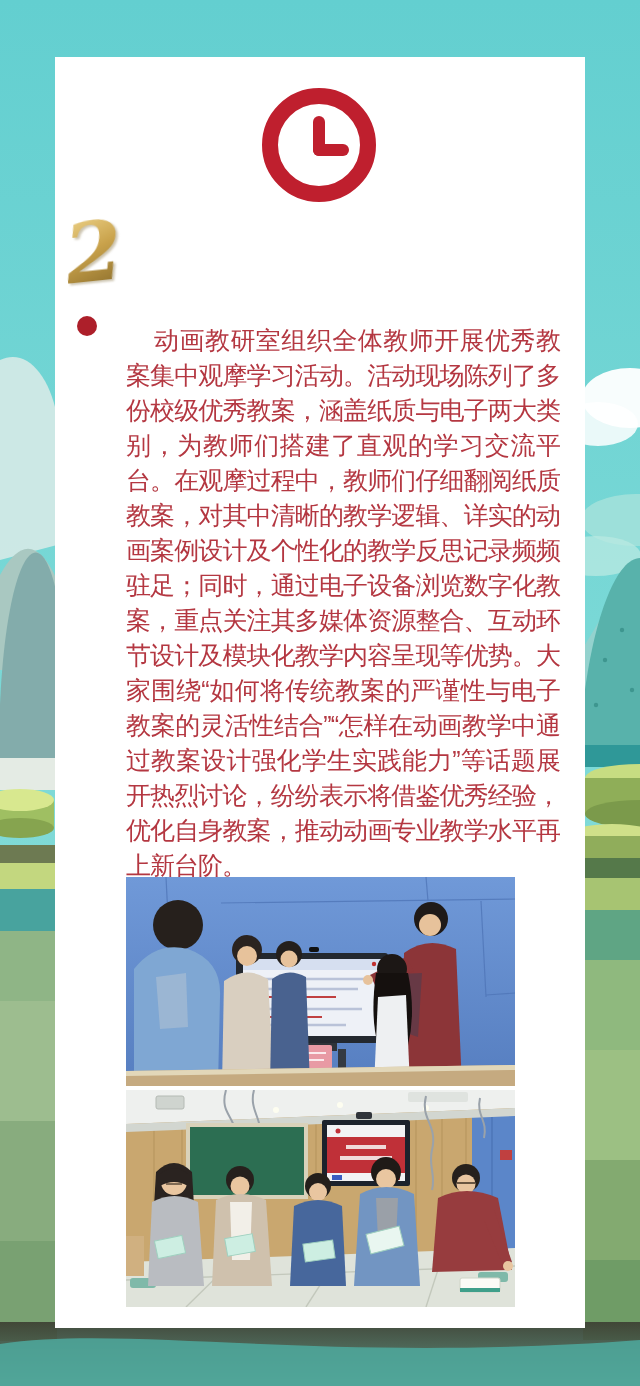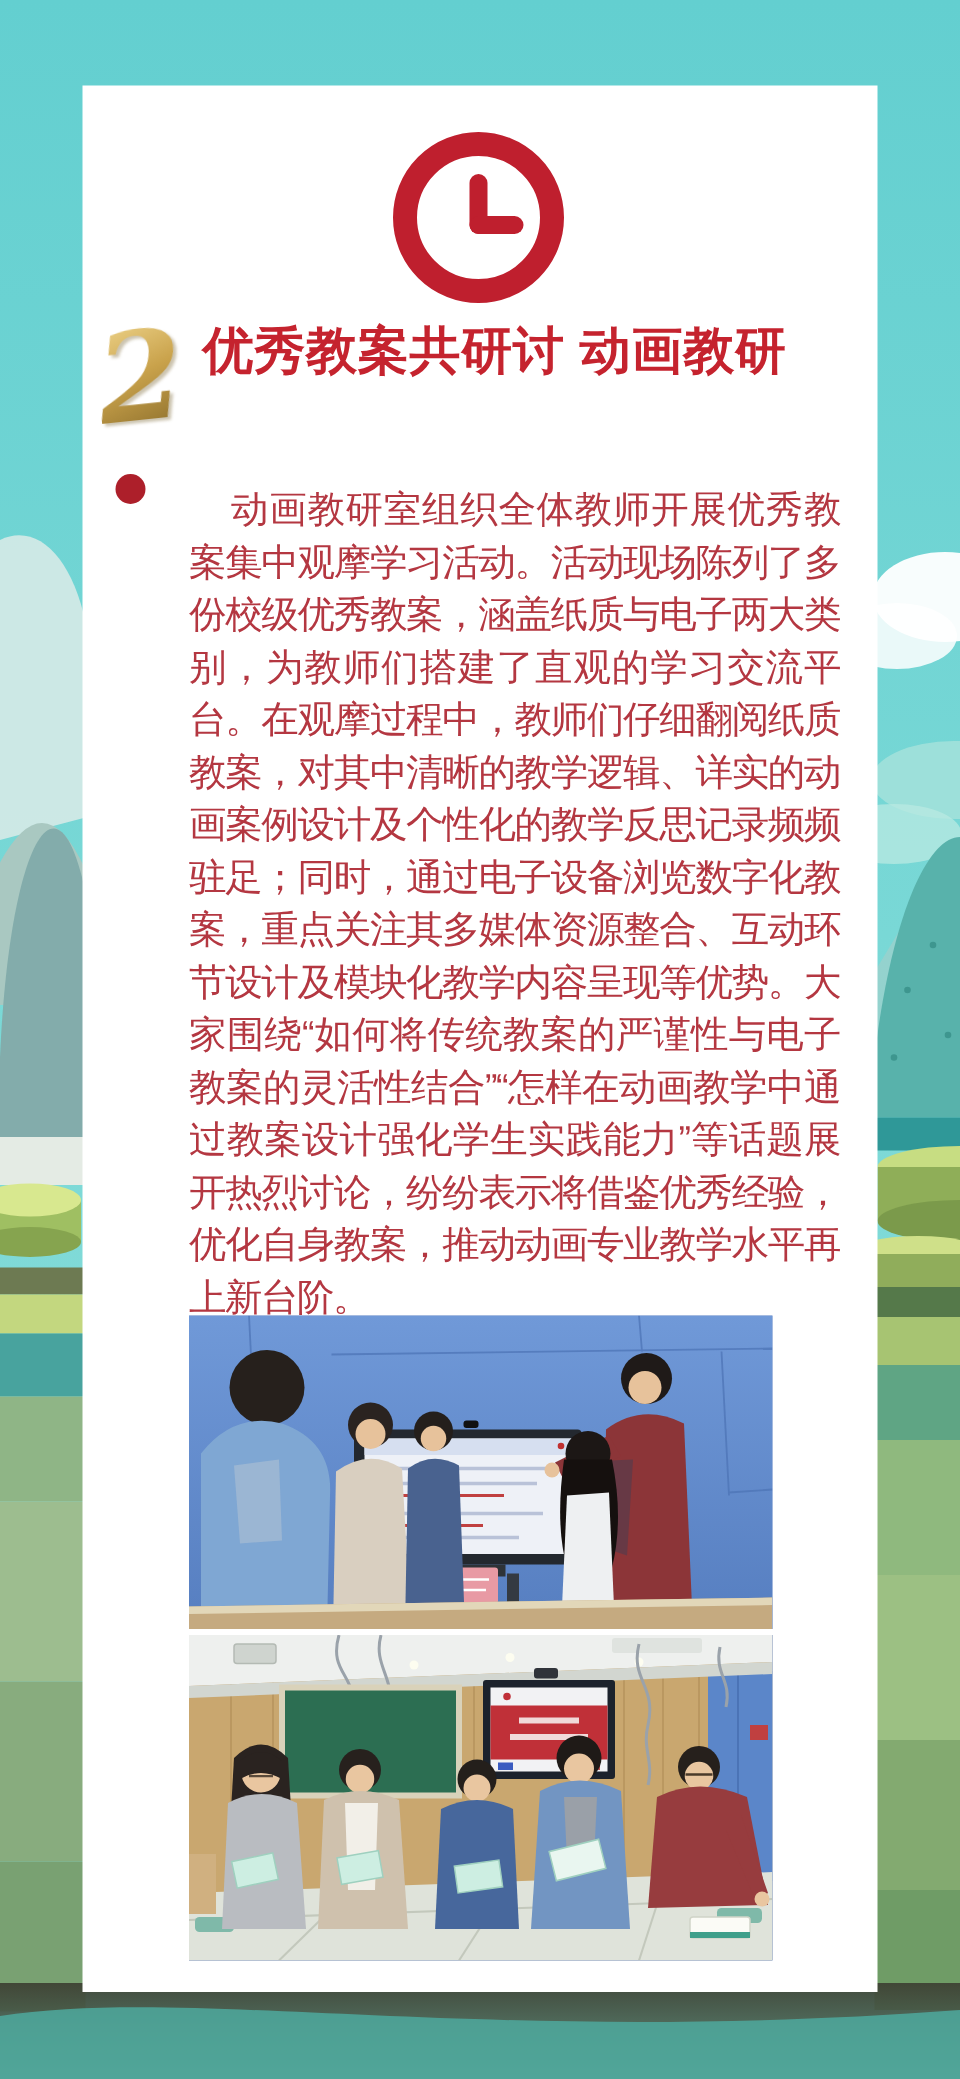--- a/index.html
+++ b/index.html
@@ -106,21 +106,20 @@
   <div class="card">
 
     <div class="clock">
       <span class="hv"></span>
       <span class="hh"></span>
     </div>
 
     <div class="gold-num">2</div>
 
     <h1 class="title" style="margin:0;">
-      <div>优秀教案共研讨 动画教研</div>
     </h1>
 
     <span class="bullet"></span>
 
     <p class="para">动画教研室组织全体教师开展优秀教案集中观摩学习活动。活动现场陈列了多份校级优秀教案，涵盖纸质与电子两大类别，为教师们搭建了直观的学习交流平台。在观摩过程中，教师们仔细翻阅纸质教案，对其中清晰的教学逻辑、详实的动画案例设计及个性化的教学反思记录频频驻足；同时，通过电子设备浏览数字化教案，重点关注其多媒体资源整合、互动环节设计及模块化教学内容呈现等优势。大家围绕“如何将传统教案的严谨性与电子教案的灵活性结合”“怎样在动画教学中通过教案设计强化学生实践能力”等话题展开热烈讨论，纷纷表示将借鉴优秀经验，优化自身教案，推动动画专业教学水平再上新台阶。</p>
 
     <figure class="photo photo1" aria-label="教师们围在移动大屏前观摩电子教案，一名教师指向屏幕">
       <svg viewBox="0 0 389 209" preserveAspectRatio="none" aria-hidden="true">
         <defs>
           <linearGradient id="wallb" x1="0" y1="0" x2="0" y2="1">

